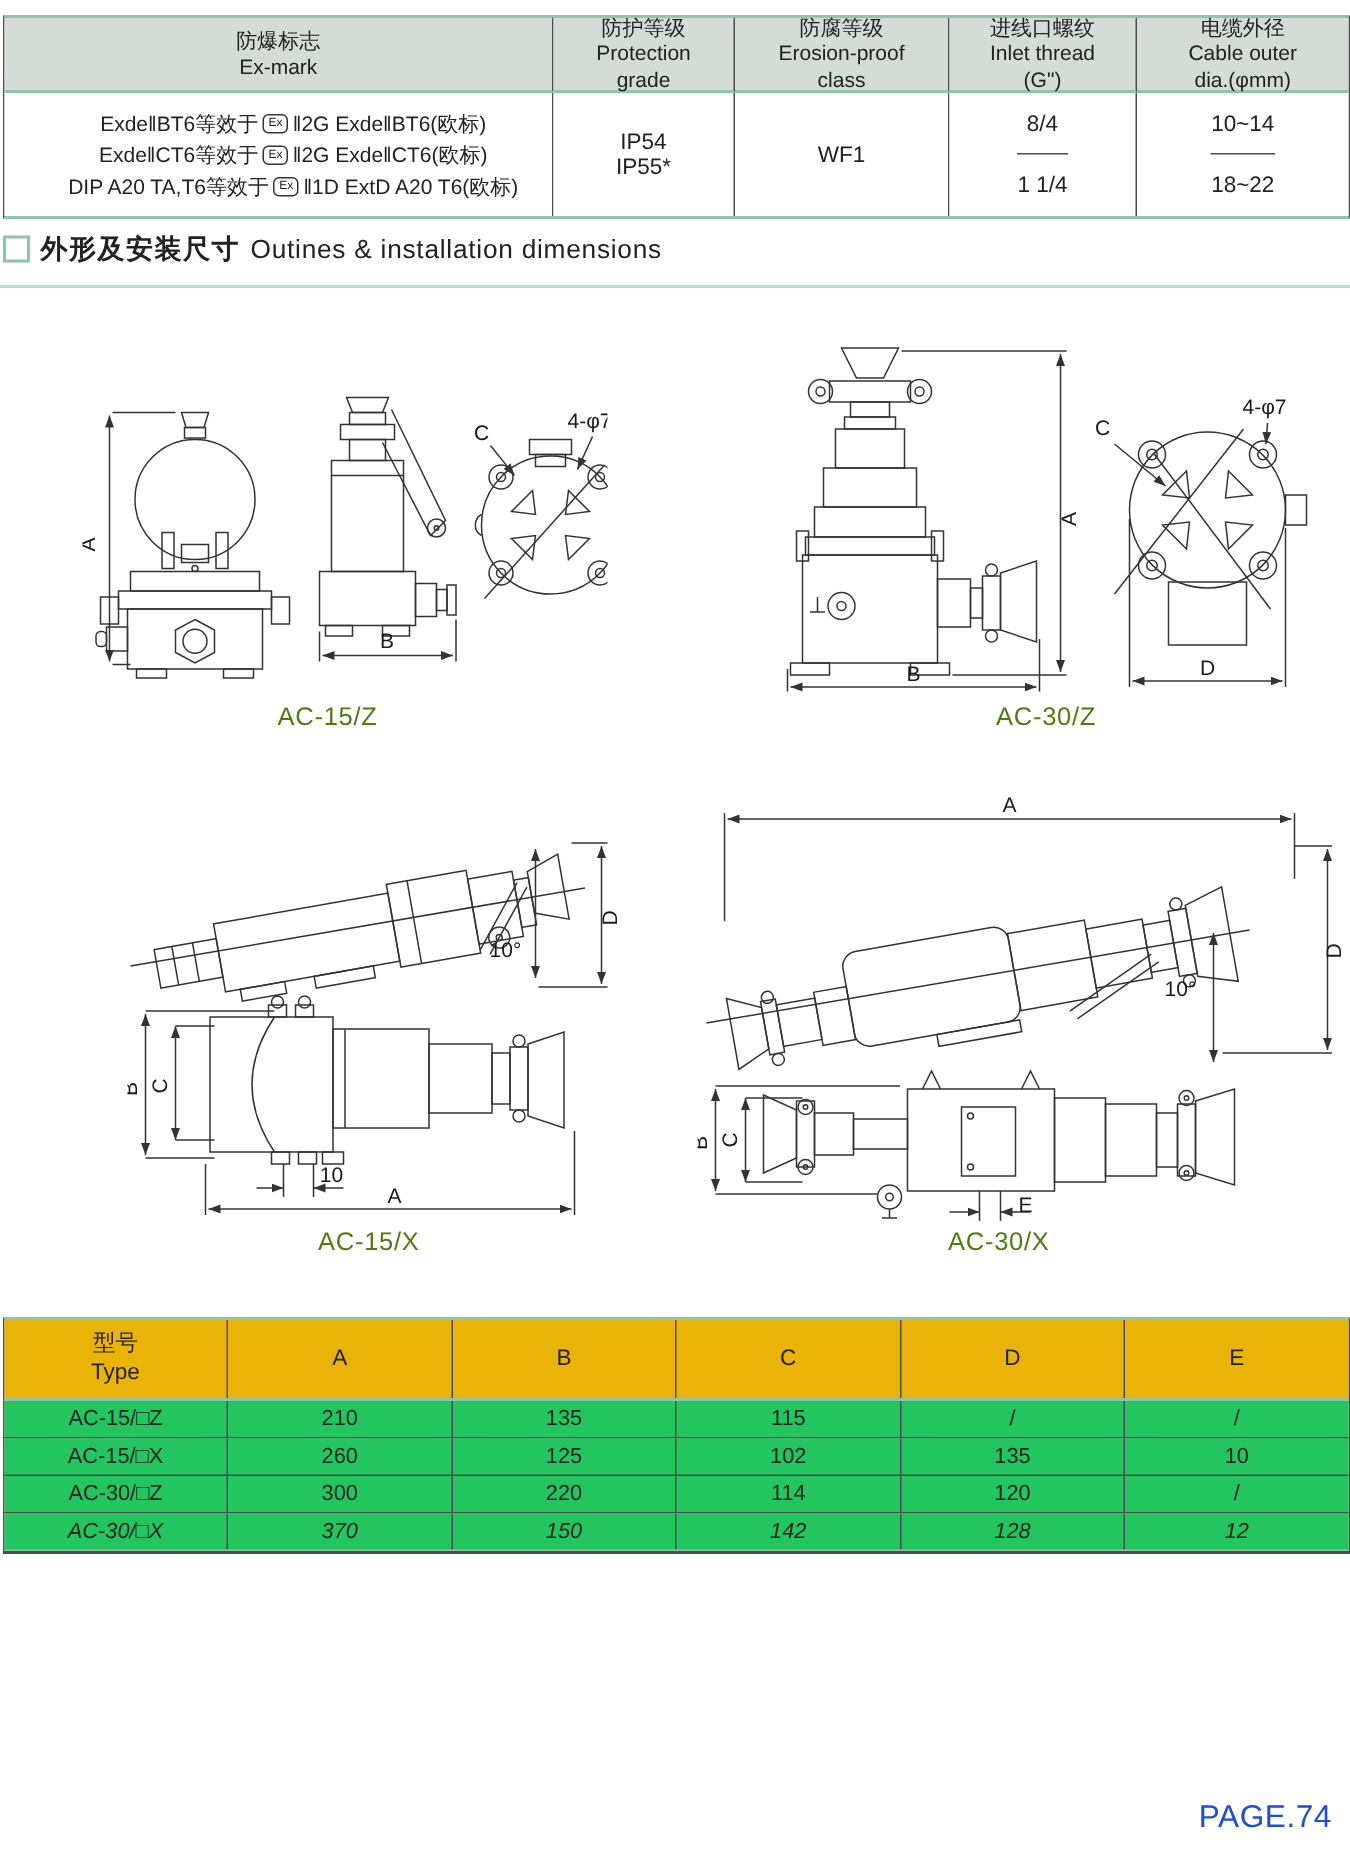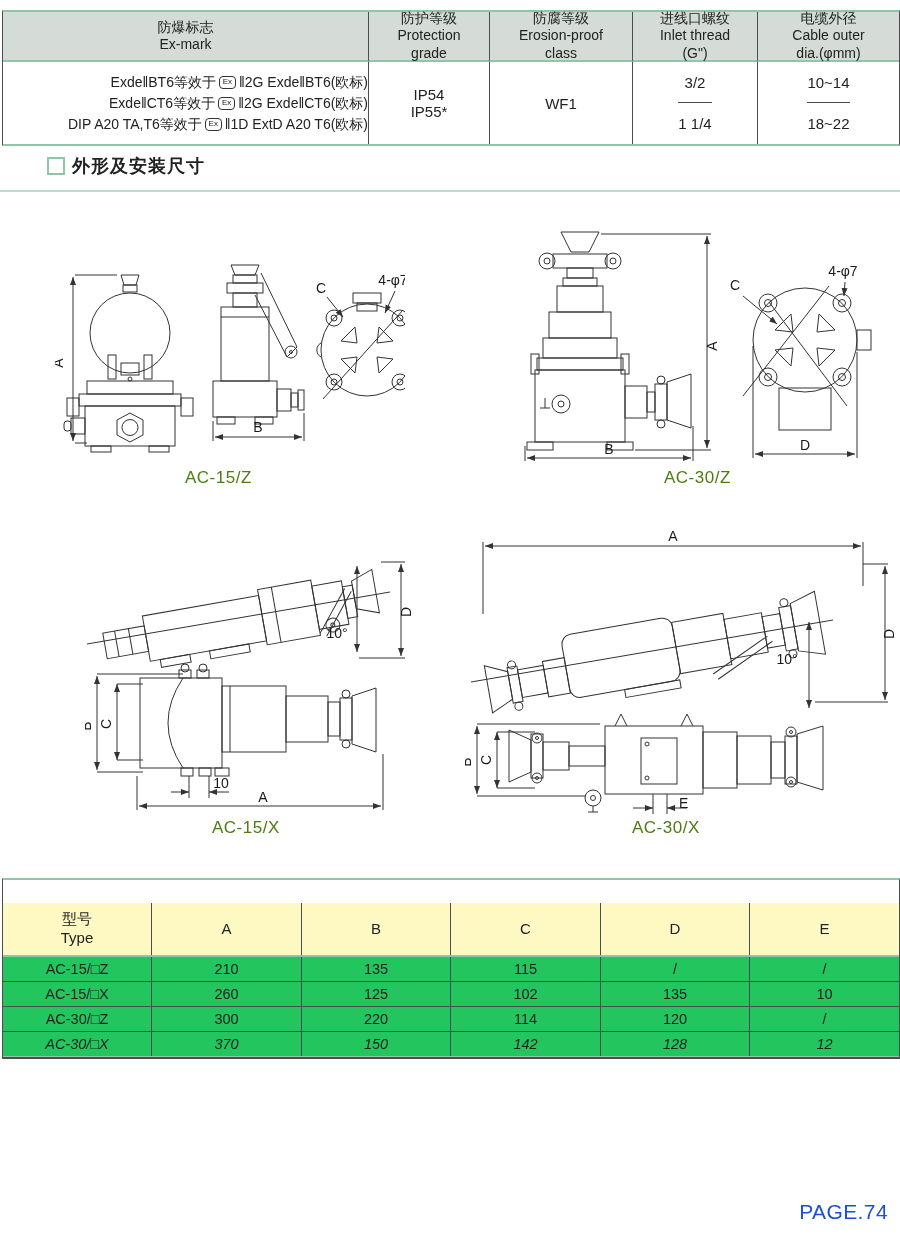--- a/index.html
+++ b/index.html
@@ -16,48 +16,48 @@
     grid-template-rows:50px 82px;
     border-top:2px solid #8fc6a9;border-bottom:2px solid #8fc6a9;
     border-left:1px solid #4d4d4d;border-right:1px solid #4d4d4d;
   }
   .st-h{
     background:#d5dbd6;display:flex;flex-direction:column;justify-content:center;align-items:center;
     font-size:14px;line-height:1.22;text-align:center;border-bottom:2px solid #8fc6a9;
   }
   .st-b{display:flex;flex-direction:column;justify-content:center;align-items:center;font-size:15px;background:#fff;}
   .vline{border-right:1px solid #4d4d4d;}
-  .exmark{align-items:flex-end;padding-left:20px;font-size:14px;line-height:1.5;}
+  .exmark{align-items:center;padding-left:20px;font-size:14px;line-height:1.5;}
   .exline{display:flex;align-items:center;gap:2px;white-space:nowrap;}
   .exsym{
     display:inline-flex;align-items:center;justify-content:center;
     border:1px solid #333;border-radius:4px;font-size:8px;line-height:1;
     width:15px;height:11px;margin:0 1px;
   }
   .split{display:grid;grid-template-rows:1fr 1fr;align-items:stretch;}
   .split>div{display:flex;align-items:center;justify-content:center;font-size:15px;}
   .split>div:first-child{border-bottom:1px solid #4d4d4d;}
   
-  .section-title{position:absolute;left:2px;top:154px;display:flex;align-items:center;gap:7px;margin-left:45px;}
+  .section-title{position:absolute;left:2px;top:154px;display:flex;align-items:center;gap:7px;}
   .sq-bullet{width:14px;height:14px;border:2px solid #8fc6a9;background:#fff;flex:0 0 auto;}
   .section-title .zh{font-weight:bold;font-size:18px;letter-spacing:1px;}
   .section-title .en{font-size:17.5px;letter-spacing:.5px;}
   .hairline{position:absolute;left:0;top:190px;width:900px;height:2px;background:#bcdccb;}
   
   .drawing-area{position:absolute;left:0;top:200px;width:900px;height:670px;}
   .dwg{position:absolute;}
   .dwg-label{position:absolute;font-size:17px;letter-spacing:.5px;color:#4d7c0f;}
   svg text{font-family:"Liberation Sans","DejaVu Sans",sans-serif;}
   
   .dim-table{
     position:absolute;left:2px;top:878px;width:896px;
     border-left:1px solid #4d4d4d;border-right:1px solid #4d4d4d;
     border-top:2px solid #8fc6a9;border-bottom:2px solid #4d4d4d;
   }
-  .dt-head{display:grid;grid-template-columns:149px 150px 149px 150px 149px 149px;height:52px;background:#fef9c3;border-bottom:2px solid #8fc6a9;margin-top:23px;}
+  .dt-head{display:grid;grid-template-columns:149px 150px 149px 150px 149px 149px;height:52px;background:#eab308;border-bottom:2px solid #8fc6a9;}
   .dt-head>div{display:flex;flex-direction:column;justify-content:center;align-items:center;font-size:15px;line-height:1.25;}
   .dt-row{display:grid;grid-template-columns:149px 150px 149px 150px 149px 149px;height:24px;border-bottom:1px solid #4d4d4d;background:#22c55e;}
   .dt-row:last-child{border-bottom:1.5px solid #8fc6a9;font-style:italic;}
   .dt-row>div{display:flex;align-items:center;justify-content:center;font-size:14.5px;}
   
   .page-num{position:absolute;right:12px;top:1200px;font-size:21px;color:#1d4ed8;letter-spacing:.4px;}
 </style>
 </head>
 <body>
 
@@ -101,32 +101,33 @@
     </div>
   </div>
   <div class="st-b vline">
     <div>IP54</div>
     <div>IP55*</div>
   </div>
   <div class="st-b vline">
     <div>WF1</div>
   </div>
   <div class="st-b split vline">
-    <div>3/2</div>
+    <div>8/4</div>
     <div>1 1/4</div>
   </div>
   <div class="st-b split">
     <div>10~14</div>
     <div>18~22</div>
   </div>
 </div>
 
 <div class="section-title">
   <span class="sq-bullet"></span>
   <span class="zh">外形及安装尺寸</span>
+  <span class="en">Outines &amp; installation dimensions</span>
 </div>
 <div class="hairline"></div>
 
 <div class="drawing-area">
 
   <svg class="dwg" style="left:55px;top:55px" width="350" height="205" viewBox="0 0 350 205">
     <defs>
       <marker id="ar1" markerWidth="9" markerHeight="7" refX="8" refY="3" orient="auto-start-reverse" markerUnits="userSpaceOnUse">
         <path d="M0,0 L8,3 L0,6 Z" fill="#333"></path>
       </marker>

